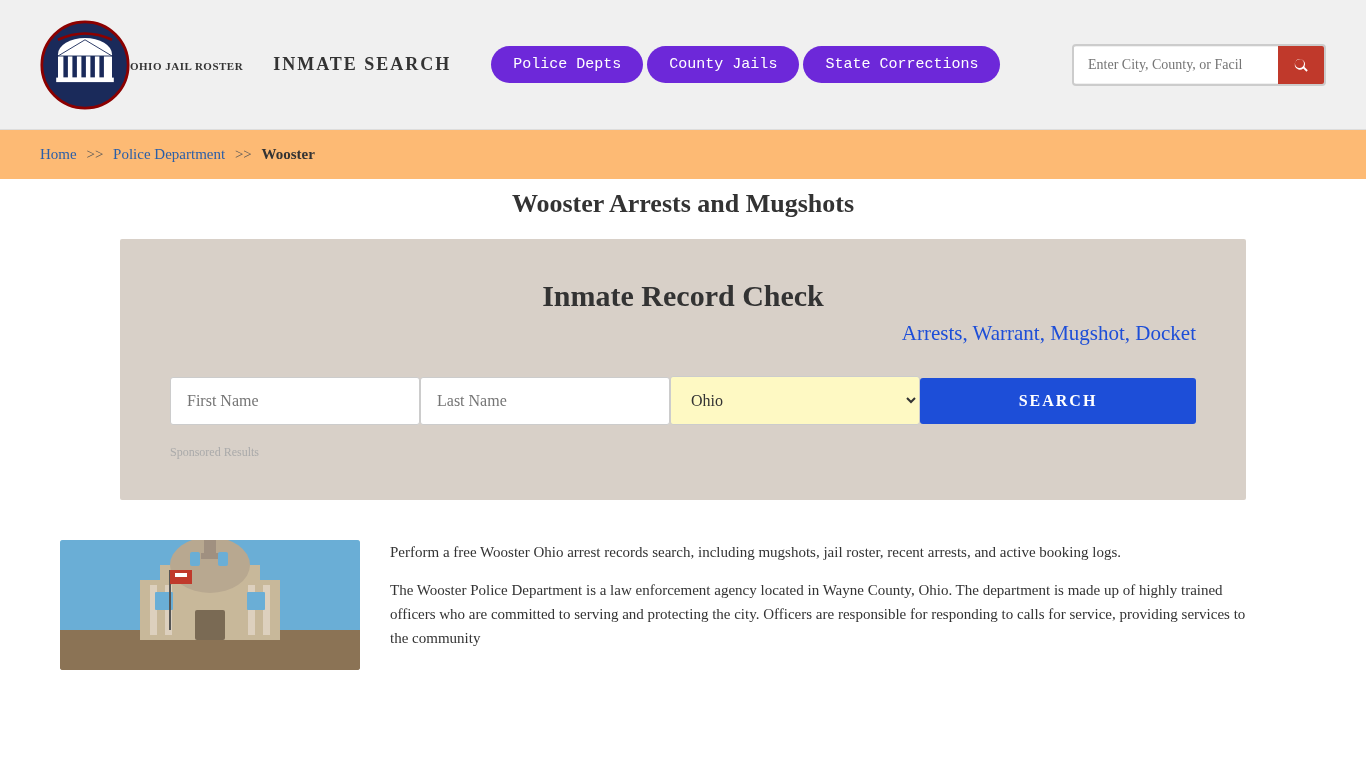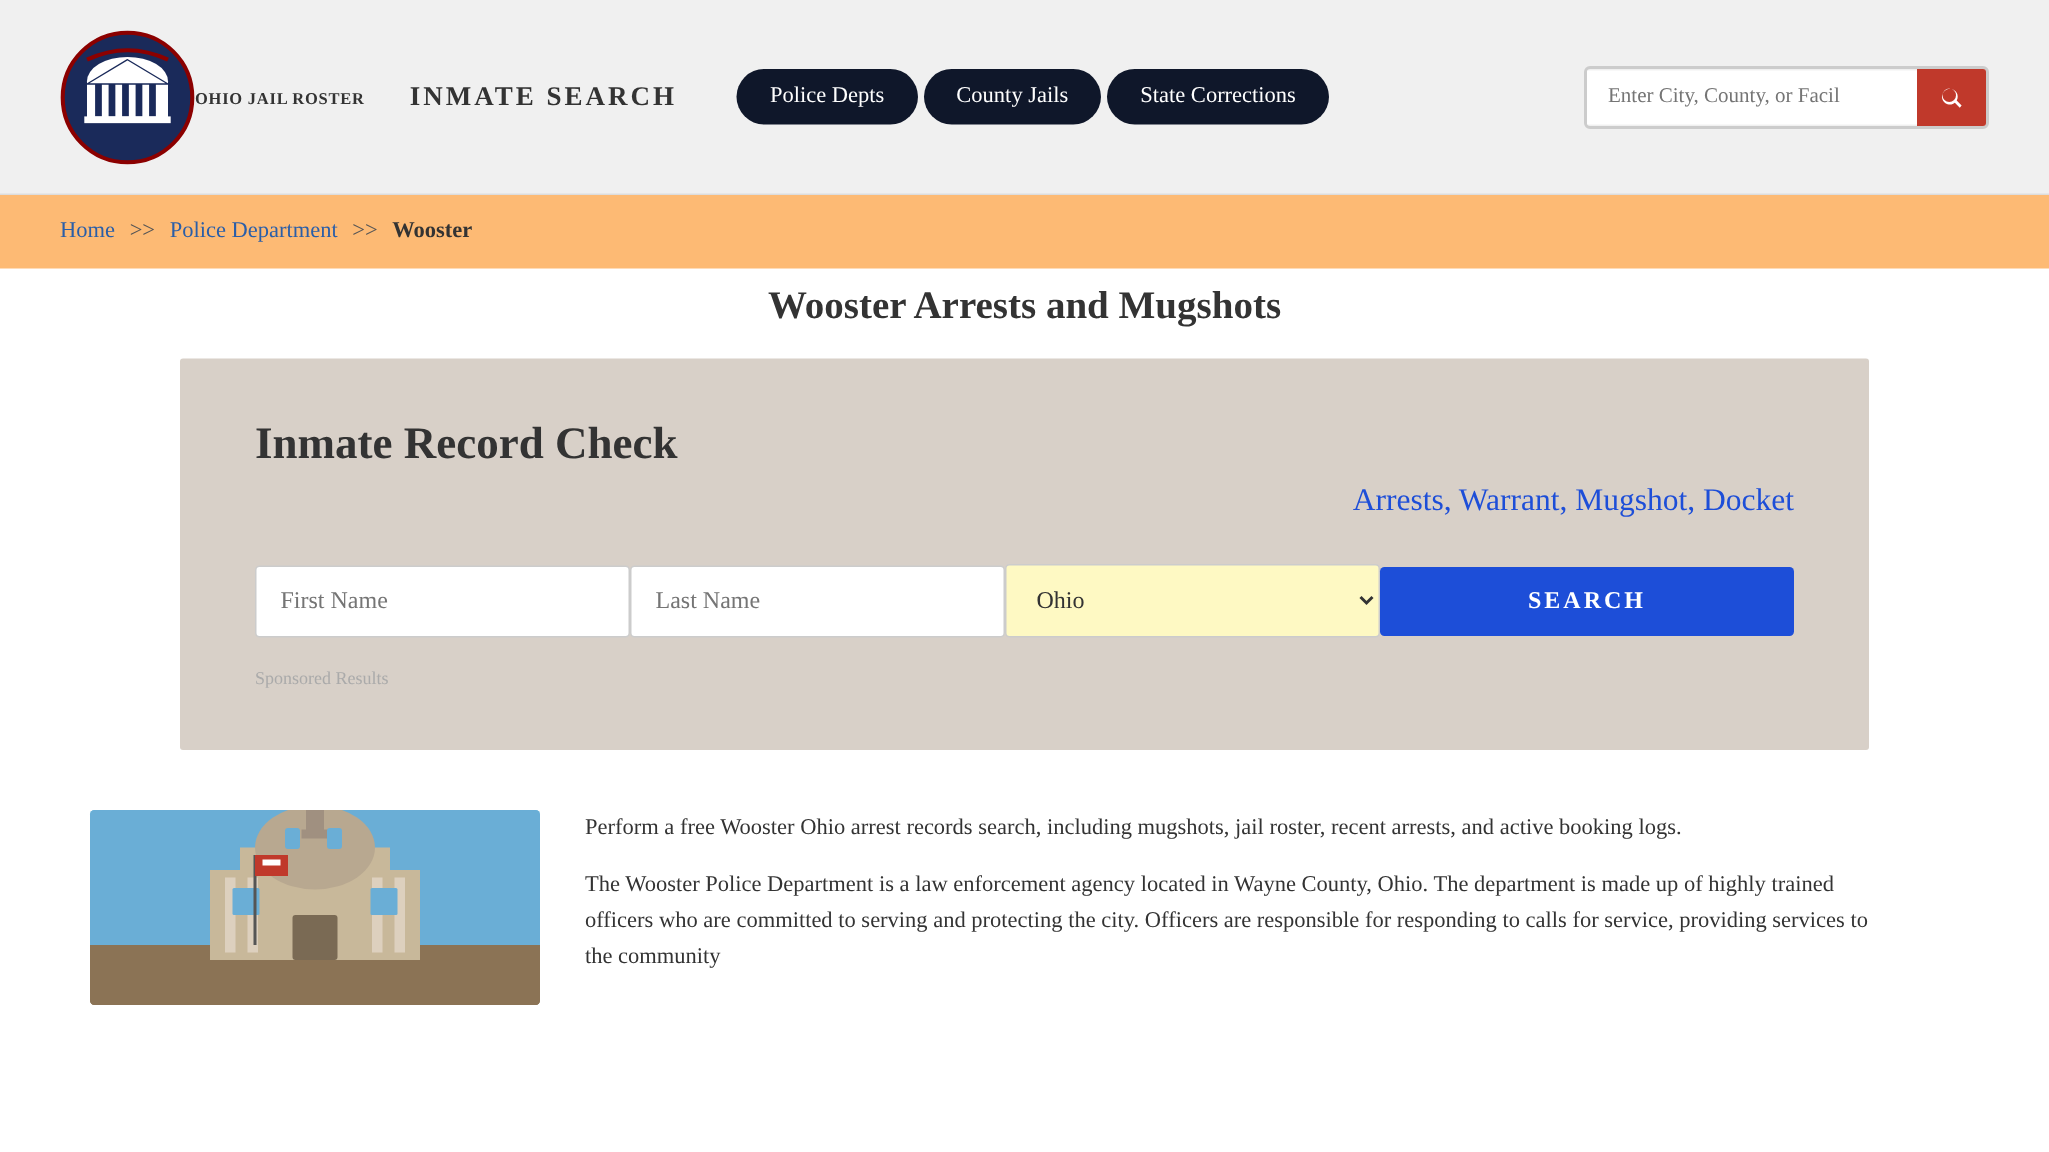--- a/index.html
+++ b/index.html
@@ -40,44 +40,44 @@
       letter-spacing: 2px;
       color: #333;
       text-transform: uppercase;
       margin-right: 10px;
     }
     .nav-buttons {
       display: flex;
       gap: 4px;
     }
     .nav-btn {
-      background: #0f172a;
+      background: #6d28d9;
       color: #fff;
       border: none;
       border-radius: 25px;
       padding: 10px 22px;
       font-size: 15px;
-      font-family: Liberation Serif, serif;
+      font-family: Liberation Mono, monospace;
       cursor: pointer;
       white-space: nowrap;
     }
     .search-bar {
       margin-left: auto;
       display: flex;
       align-items: center;
       border: 2px solid #ccc;
       border-radius: 4px;
       overflow: hidden;
     }
     .search-bar input {
       border: none;
       outline: none;
       padding: 10px 14px;
       font-size: 14px;
-      width: 220px;
+      width: 204px;
       font-family: Georgia, serif;
       color: #999;
     }
     .search-bar button {
       background: #c0392b;
       border: none;
       padding: 10px 14px;
       cursor: pointer;
       display: flex;
       align-items: center;
@@ -109,21 +109,21 @@
     }
 
     
     .record-check-box {
       background: #d8d0c8;
       margin: 0 120px 30px 120px;
       padding: 40px 50px 40px 50px;
       border-radius: 2px;
     }
     .record-check-title {
-      text-align: left;
+      text-align: center;
       font-size: 30px;
       font-weight: bold;
       color: #333;
       margin-bottom: 8px;
       font-family: Georgia, serif;
     }
     .record-check-subtitle {
       text-align: right;
       font-size: 21px;
       color: #1d4ed8;

